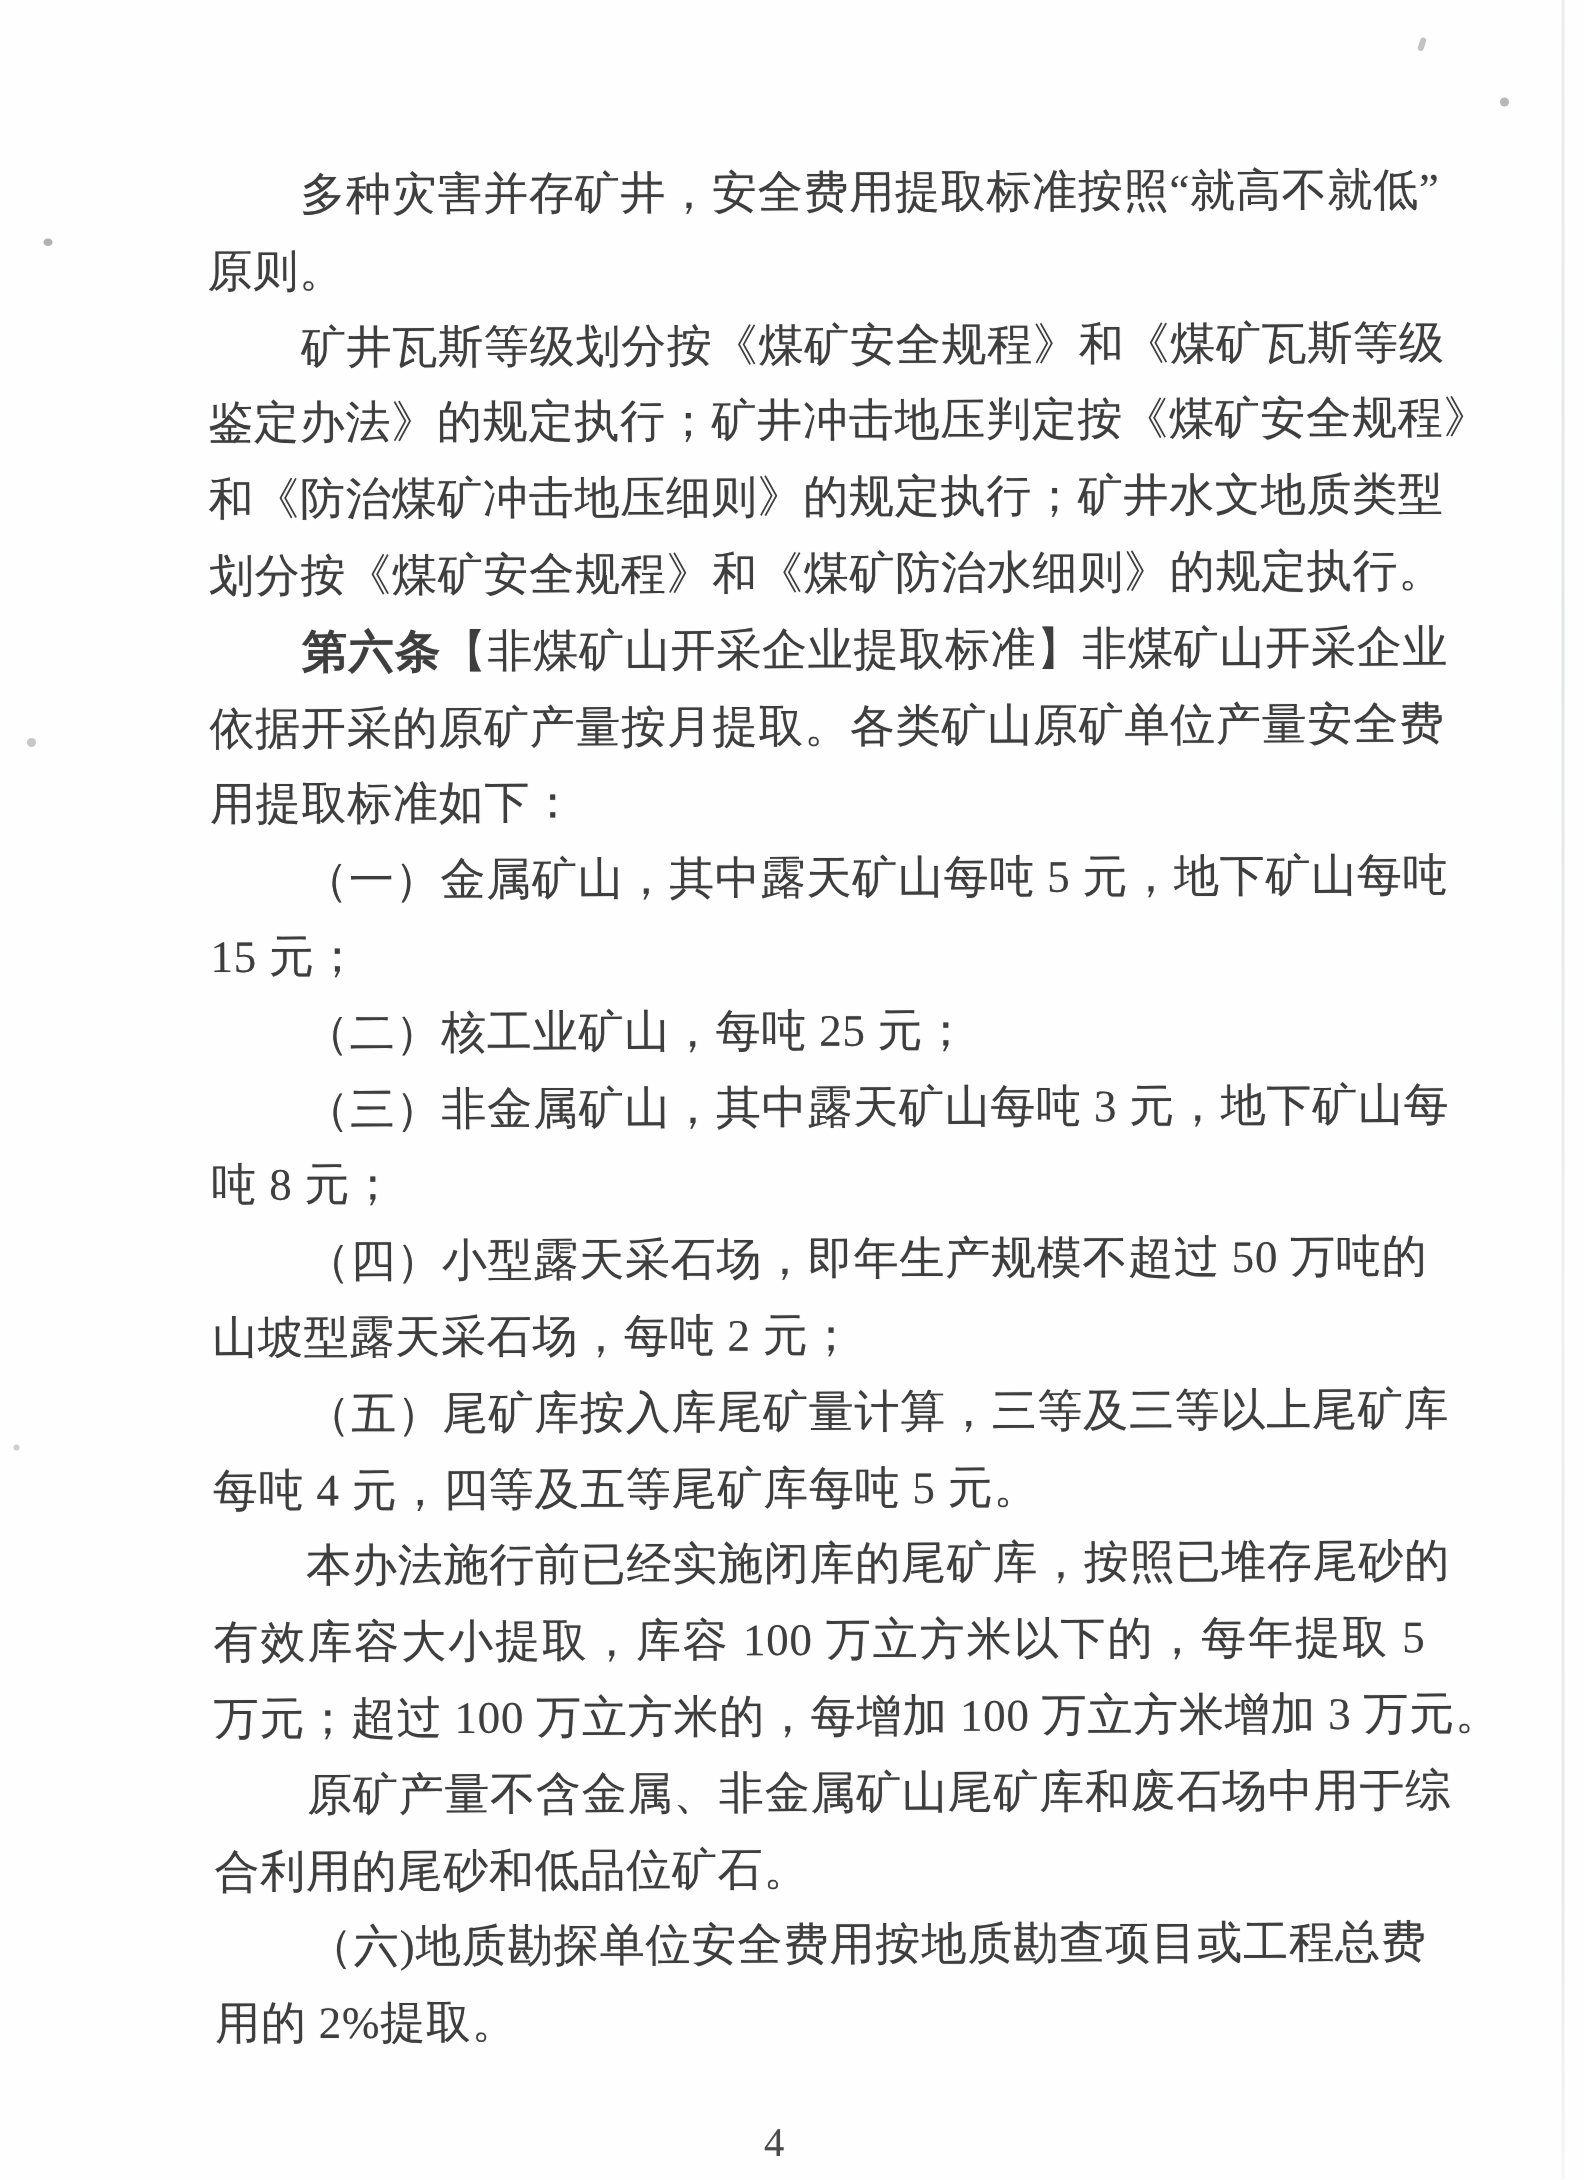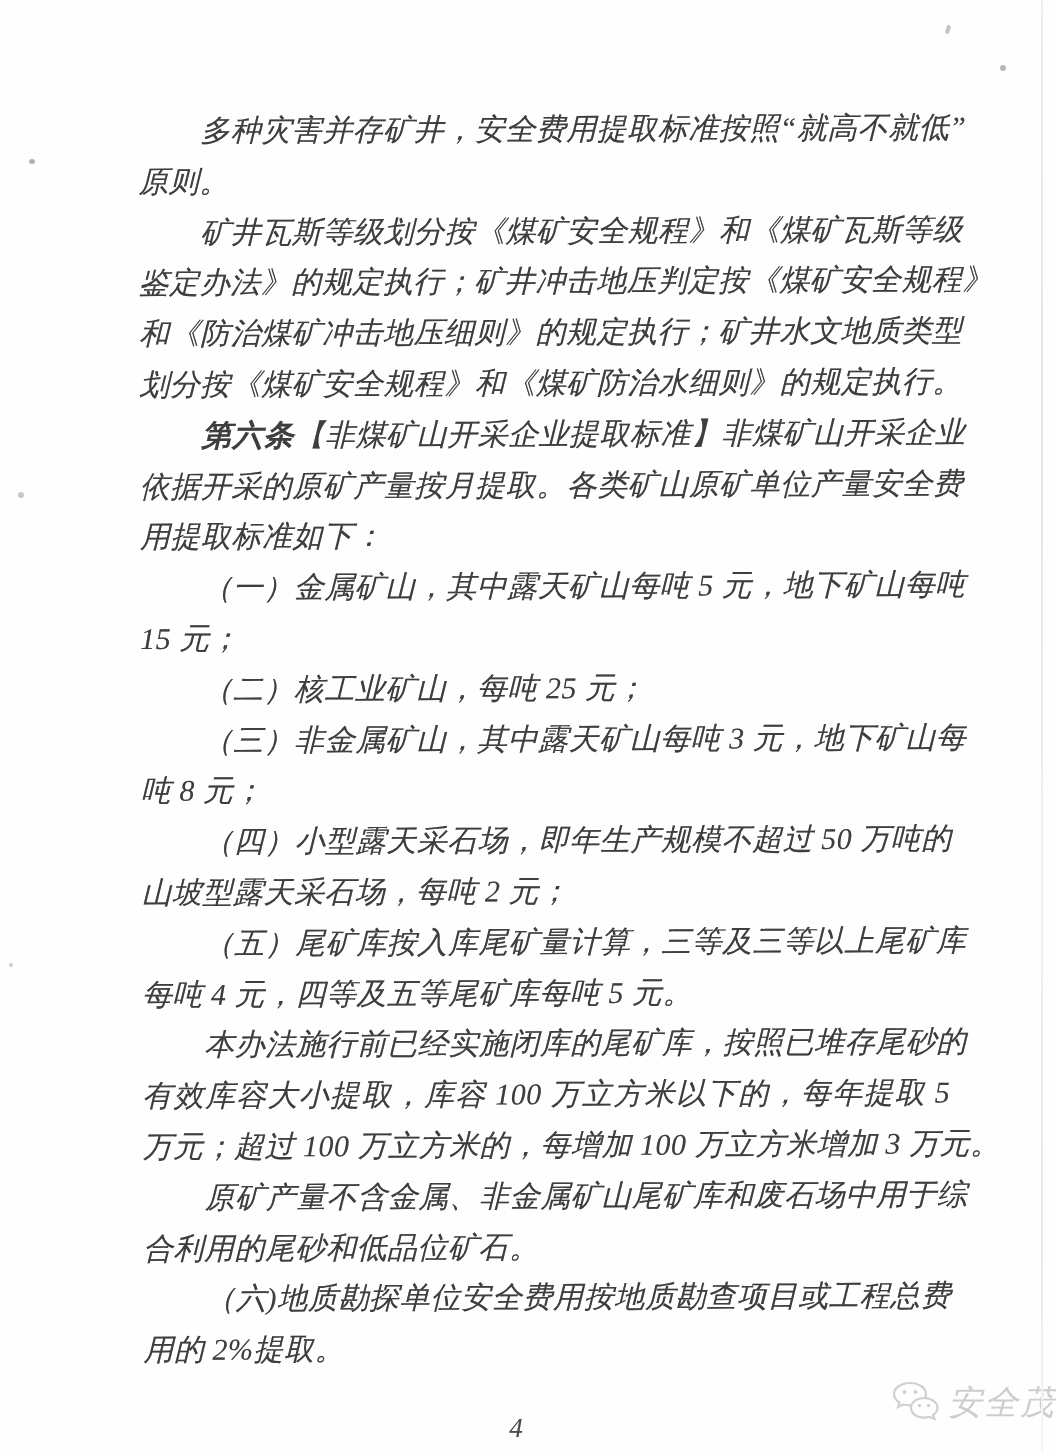--- a/index.html
+++ b/index.html
@@ -84,21 +84,21 @@
   }
   .speck.s1 { left: 29px;  top: 159px; width: 6px; height: 5px; opacity: .65; }
   .speck.s2 { left: 18px;  top: 492px; width: 6px; height: 6px; opacity: .45; }
   .speck.s3 { left: 9px;   top: 963px; width: 4px; height: 4px; opacity: .4; }
   .speck.s4 { left: 946px; top: 25px;  width: 4px; height: 9px; opacity: .5; transform: rotate(18deg); border-radius: 2px; }
   .speck.s5 { left: 1000px;top: 65px;  width: 6px; height: 6px; opacity: .6; }
 </style>
 </head>
 <body>
 
-<div style="position:absolute; inset:0;font-style:italic;">
+<div style="position:absolute; inset:0;">
 
   <div class="content" id="doc-lines">
       <div class="line indent flush">多种灾害并存矿井，安全费用提取标准按照“就高不就低”</div>
       <div class="line">原则。</div>
       <div class="line indent flush">矿井瓦斯等级划分按《煤矿安全规程》和《煤矿瓦斯等级</div>
       <div class="line flush">鉴定办法》的规定执行；矿井冲击地压判定按《煤矿安全规程》</div>
       <div class="line flush">和《防治煤矿冲击地压细则》的规定执行；矿井水文地质类型</div>
       <div class="line flush">划分按《煤矿安全规程》和《煤矿防治水细则》的规定执行。</div>
       <div class="line indent flush"><span class="hei">第六条</span>【非煤矿山开采企业提取标准】非煤矿山开采企业</div>
       <div class="line flush">依据开采的原矿产量按月提取。各类矿山原矿单位产量安全费</div>
@@ -114,35 +114,20 @@
       <div class="line">每吨 4 元，四等及五等尾矿库每吨 5 元。</div>
       <div class="line indent flush">本办法施行前已经实施闭库的尾矿库，按照已堆存尾砂的</div>
       <div class="line flush">有效库容大小提取，库容 100 万立方米以下的，每年提取 5</div>
       <div class="line flush">万元；超过 100 万立方米的，每增加 100 万立方米增加 3 万元。</div>
       <div class="line indent flush">原矿产量不含金属、非金属矿山尾矿库和废石场中用于综</div>
       <div class="line">合利用的尾砂和低品位矿石。</div>
       <div class="line indent flush">（六)地质勘探单位安全费用按地质勘查项目或工程总费</div>
       <div class="line">用的 2%提取。</div>
     </div>
 
-  <div class="watermark">
-    <svg width="52" height="50" viewBox="0 0 52 50">
-      <g fill="#ffffff" stroke="#c6cac7" stroke-width="2.2">
-        <path d="M 20 5 C 11 5 4 10 4 16 C 4 19.5 6 22.5 9.5 24.5 L 8 29 L 13.5 26.5 C 15.5 27 17.5 27.3 20 27.3 C 29 27.3 36 22.5 36 16 C 36 10 29 5 20 5 Z"></path>
-        <path d="M 34 20 C 26.5 20 21 24.3 21 29.8 C 21 35.3 26.5 39.6 34 39.6 C 36 39.6 37.8 39.3 39.5 38.8 L 44.5 41 L 43 37 C 46 35.2 47.5 32.7 47.5 29.8 C 47.5 24.3 41.5 20 34 20 Z"></path>
-      </g>
-      <g fill="#c6cac7">
-        <circle cx="14.5" cy="14" r="2"></circle>
-        <circle cx="25.5" cy="14" r="2"></circle>
-        <circle cx="29.5" cy="27.5" r="1.7"></circle>
-        <circle cx="38.5" cy="27.5" r="1.7"></circle>
-      </g>
-    </svg>
-    <span class="wm-label">安全茂</span>
-  </div>
 
   <div class="page-footer">4</div>
 
   <div class="scan-edge-line"></div>
 
   <div class="speck s1"></div>
   <div class="speck s2"></div>
   <div class="speck s3"></div>
   <div class="speck s4"></div>
   <div class="speck s5"></div>

